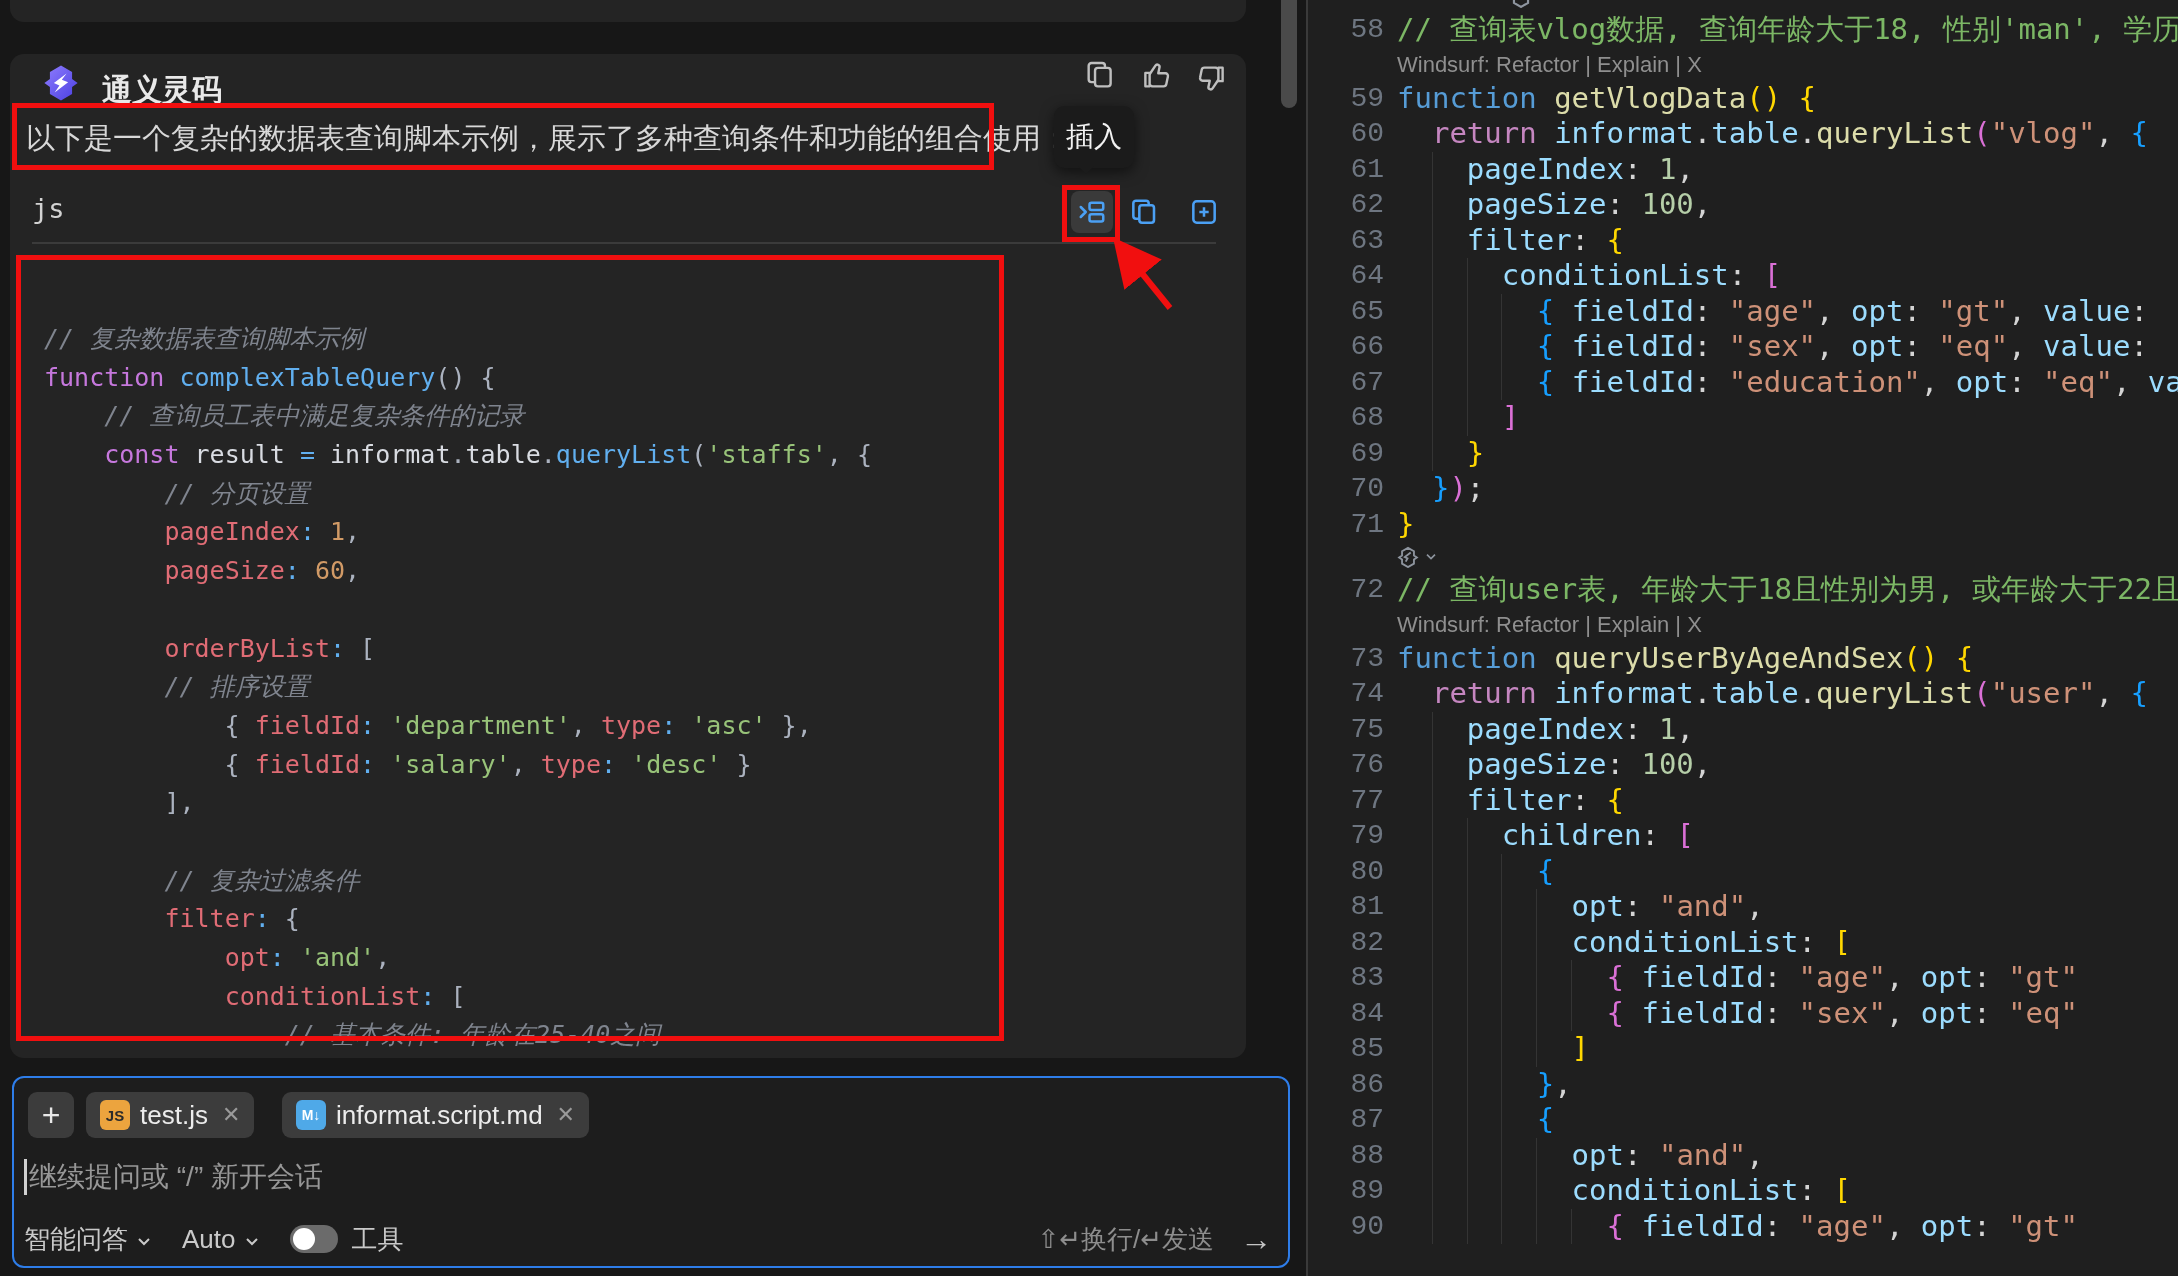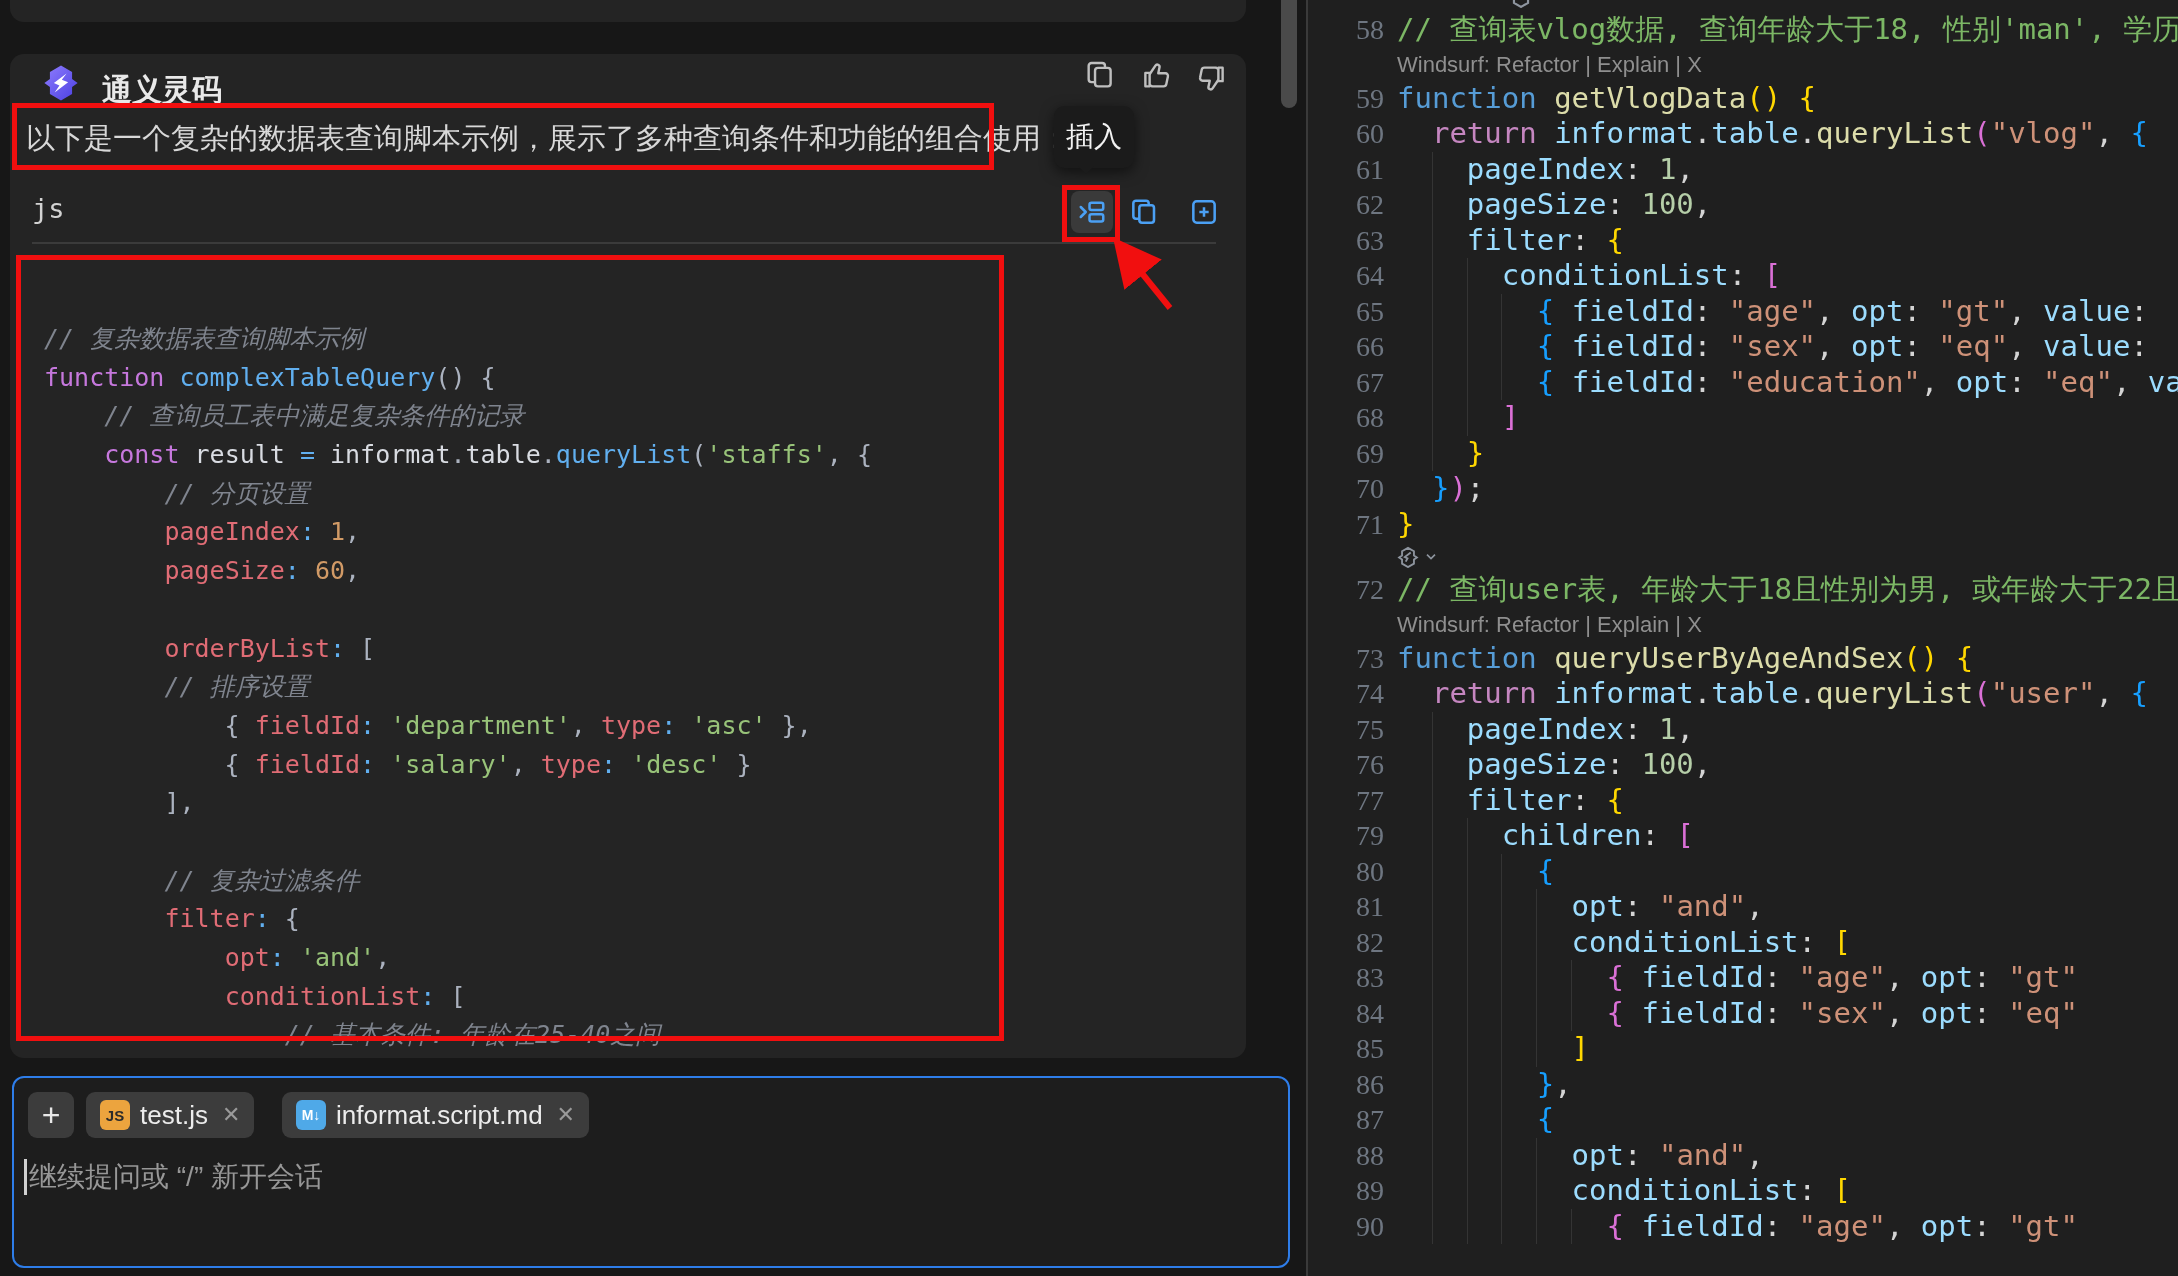--- a/index.html
+++ b/index.html
@@ -82,21 +82,21 @@
                     border-radius:0 0 8px 8px; cursor:pointer; }
   #panel-divider { position:absolute; left:1306px; top:0; width:2px; height:1276px; background:#3a3a3a; }
   
   #editor { position:absolute; left:1308px; top:0; width:870px; height:1276px; background:#1f1f1f; overflow:hidden; }
   #editor-rows { position:absolute; left:0; top:12px; width:870px; }
   .erow { position:relative; }
   .h-code { height:35.5px; }
   .h-lens { height:33px; }
   .h-icon { height:30px; }
   .gut { position:absolute; left:0; top:0; width:76px; text-align:right; color:#6e7681;
-         font-family:Liberation Serif, serif; font-size:28px; line-height:35.5px;padding-left:16px; }
+         font-family:Liberation Mono, monospace; font-size:28px; line-height:35.5px;padding-left:16px; }
   .codeln { position:absolute; left:89px; top:0; white-space:pre; font-family:"DejaVu Sans Mono", monospace;
             font-size:29px; line-height:35.5px; }
   .guide { position:absolute; top:0; bottom:0; width:1px; background:#343434; }
   .lens { position:absolute; left:89px; top:2px; color:#8f8f8f; font-size:22px; line-height:30px; cursor:pointer; }
   .inline-ai { position:absolute; left:89px; top:0; display:flex; align-items:center; gap:4px; height:30px; }
   .rc-cmt { color:#7cb765; }
   .rc-kw  { color:#569cd6; }
   .rc-ctrl{ color:#c586c0; }
   .rc-fname{ color:#dcdcaa; }
   .rc-vr  { color:#9cdcfe; }
@@ -211,20 +211,36 @@
       </div>
       <div class="chip" id="chip-2">
         <div class="badge badge-md">M↓</div>
         <span class="chip-label">informat.script.md</span>
         <span class="chip-close">✕</span>
       </div>
       <div id="placeholder-row">
         <div id="caret"></div>
         <span id="placeholder">继续提问或 “/” 新开会话</span>
       </div>
+      <div id="controls-row">
+        <span class="ctrl-label">智能问答</span>
+        <svg class="chev" viewBox="0 0 20 20" fill="none" stroke="#c9c9c9" stroke-width="2">
+            <path d="M5 7l5 5 5-5"></path>
+          </svg>
+        <span class="ctrl-label" style="margin-left:26px">Auto</span>
+        <svg class="chev" viewBox="0 0 20 20" fill="none" stroke="#c9c9c9" stroke-width="2">
+            <path d="M5 7l5 5 5-5"></path>
+          </svg>
+        <div id="toggle">
+            <div class="knob"></div>
+          </div>
+        <span class="ctrl-label">工具</span>
+        <span id="send-hint">⇧↵换行/↵发送</span>
+        <span id="send-btn">→</span>
+      </div>
     </div>
 
     <div id="chat-scrollbar"></div>
   </div>
 
   <div id="panel-divider"></div>
 
   <div id="editor">
     <div id="editor-top-sliver">
       <svg width="26" height="26" viewBox="0 0 48 48" fill="none" stroke="#8e959f" stroke-width="4">

